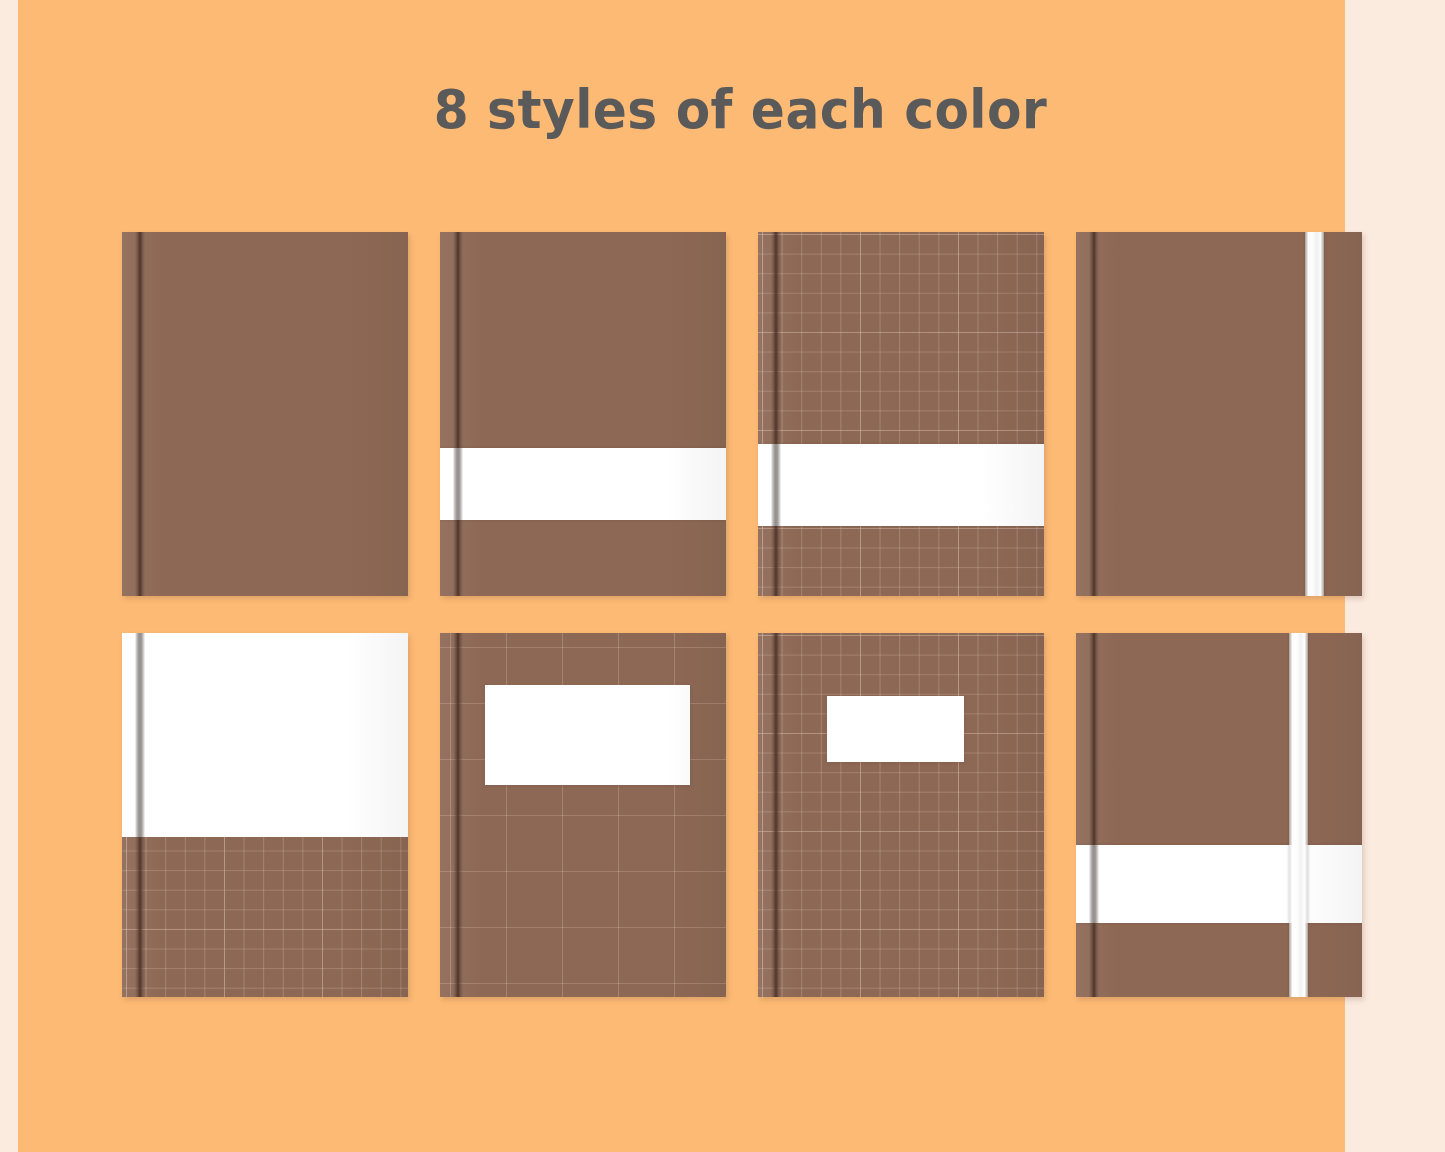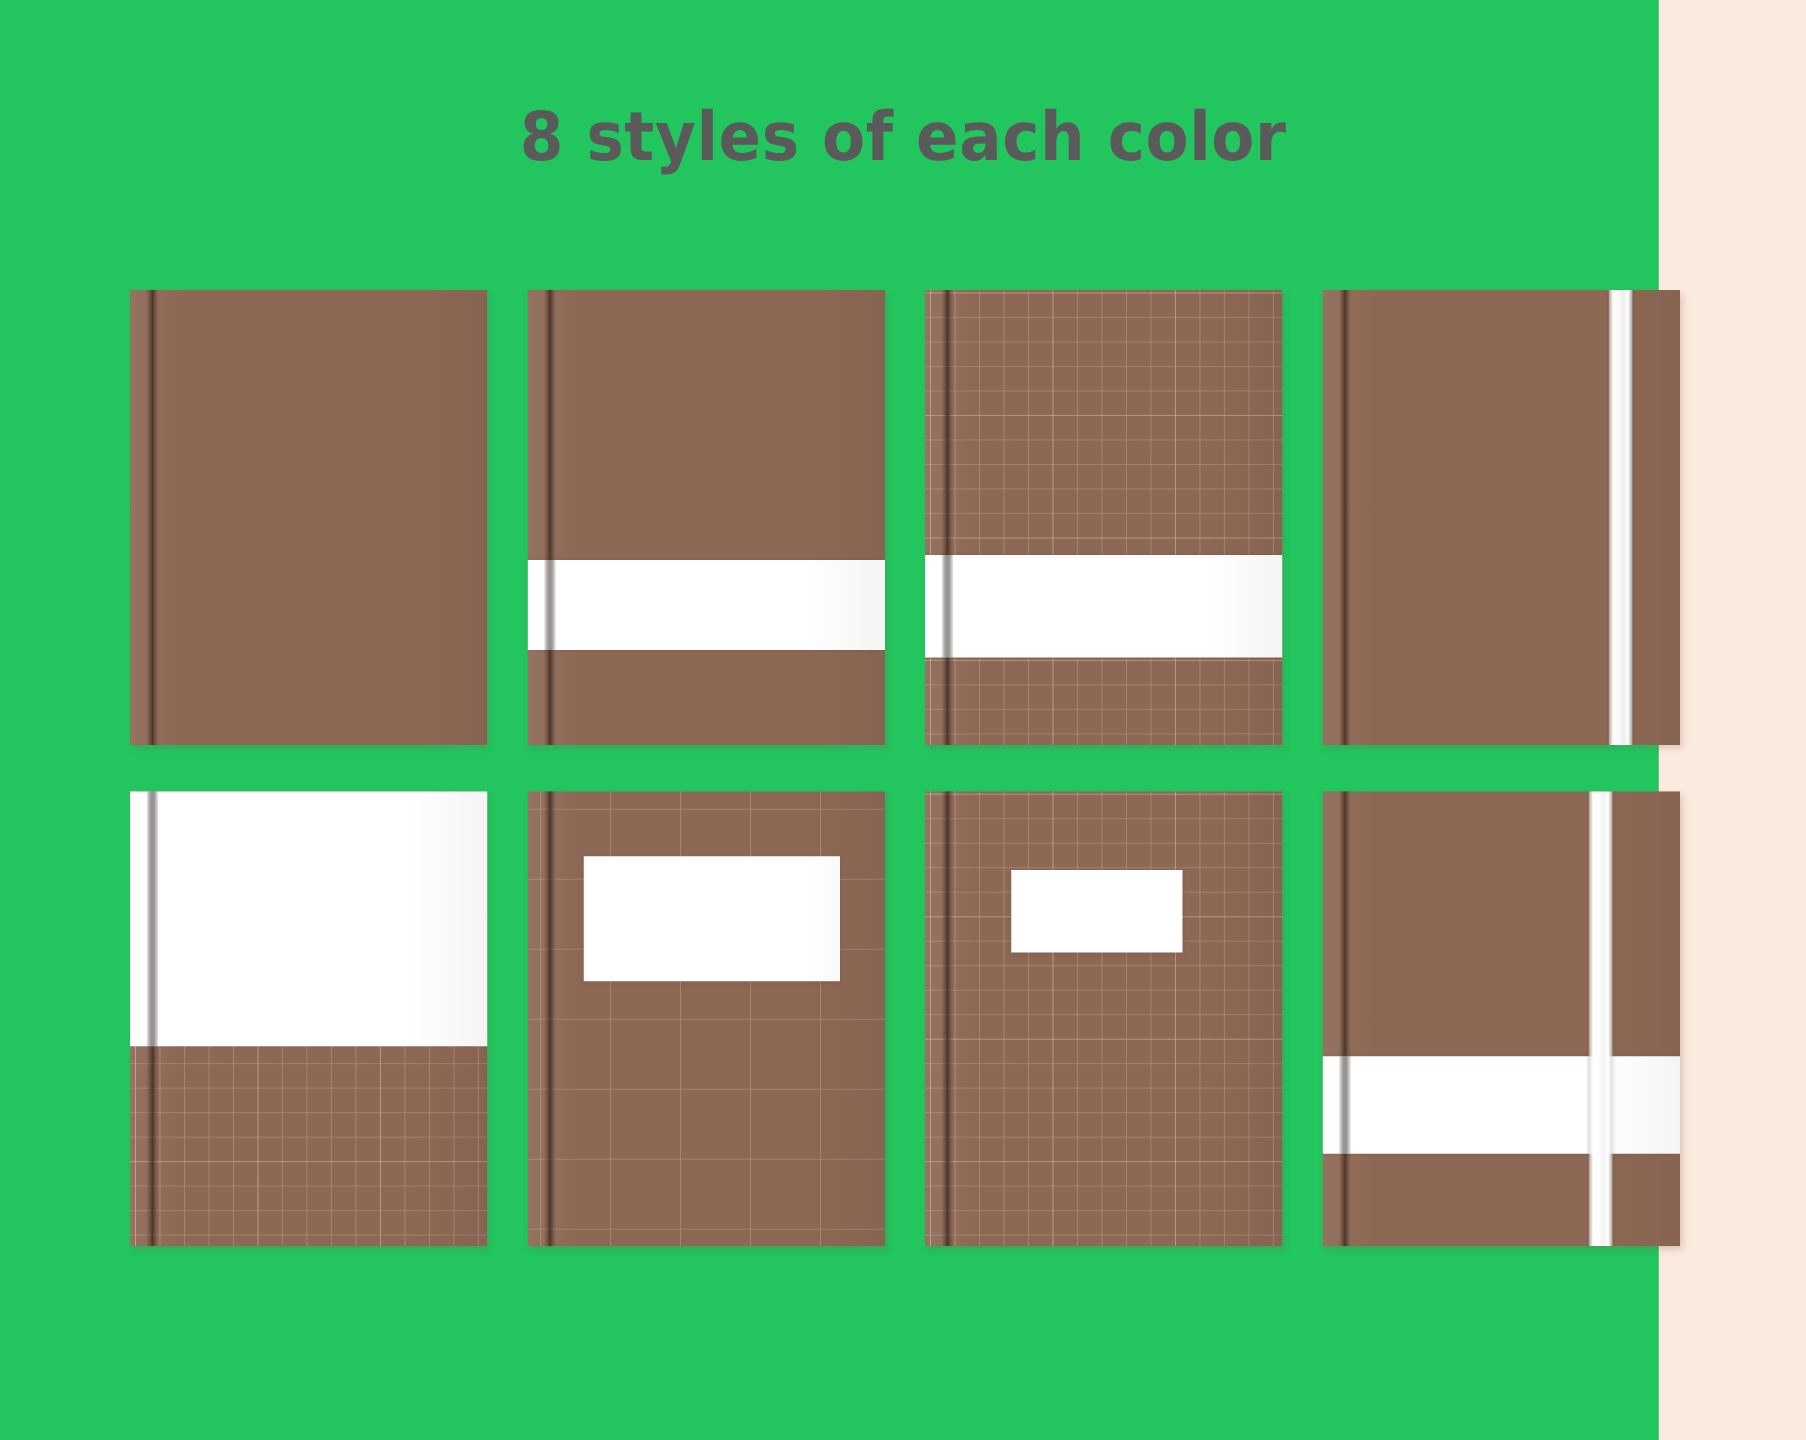--- a/index.html
+++ b/index.html
@@ -11,21 +11,22 @@
     height: 1152px;
     background: #fbeade;
     font-family: "Liberation Sans", sans-serif;
     overflow: hidden;
   }
 
   #page {
     position: relative;
     width: 1327px;
     height: 1152px;
-    background: #22c55e;
+    background: #fdba74;
+    margin-left: 18px;
   }
 
   
   #title {
     position: absolute;
     left: 0;
     top: 78px;
     width: 1445px;
     text-align: center;
     font-family: "DejaVu Sans", sans-serif;

